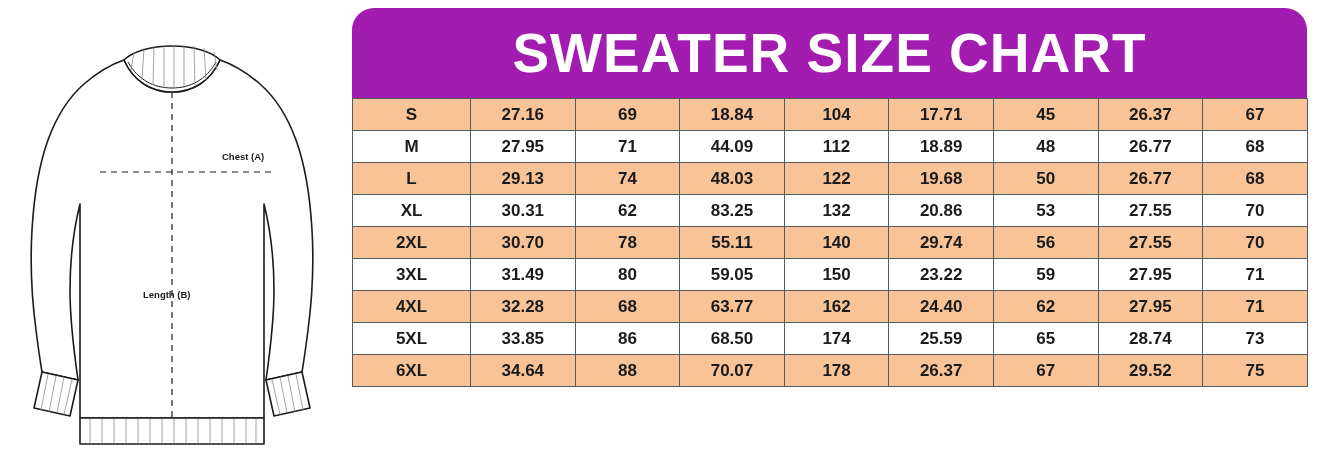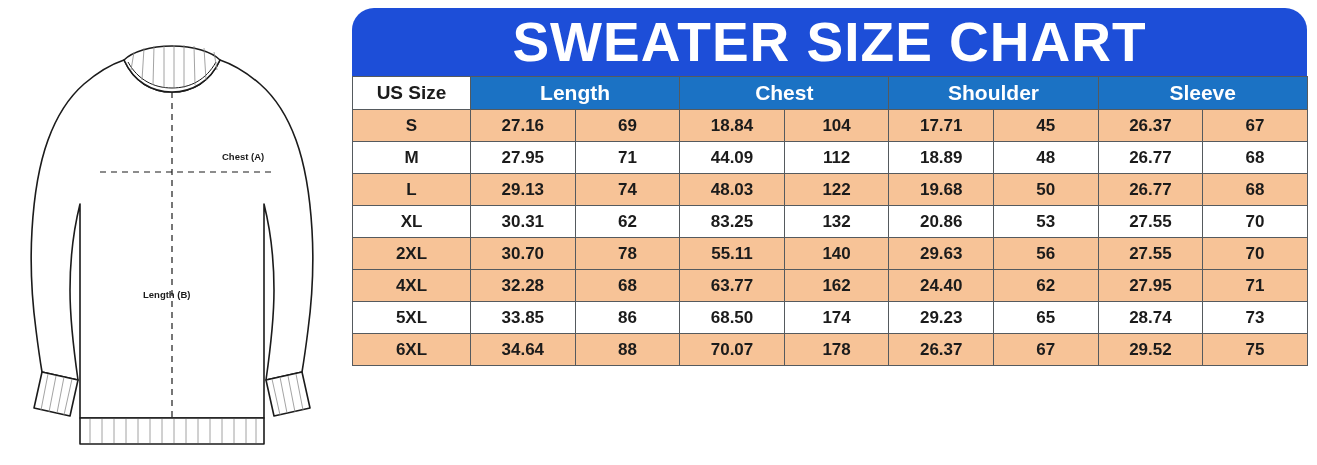--- a/index.html
+++ b/index.html
@@ -33,23 +33,23 @@
 
   
   .chart-panel {
     position: absolute;
     left: 352px;
     top: 8px;
     width: 955px;
     height: 444px;
   }
   .chart-header {
-    background: #1d4ed8;
+    background: #a21caf;
     border-radius: 22px 22px 0 0;
-    height: 68px;
+    height: 90px;
     display: flex;
     align-items: center;
     justify-content: center;
   }
   .chart-title {
     color: #ffffff;
     font-size: 55px;
     font-weight: bold;
     letter-spacing: 1px;
     font-family: "Liberation Sans", sans-serif;
@@ -192,27 +192,20 @@
           <col class="cx">
           <col class="cx">
           <col class="cx">
           <col class="cx">
         <col class="cx">
           <col class="cx">
           <col class="cx">
           <col class="cx">
       </colgroup>
       <thead>
-        <tr class="group-row">
-          <th class="first-col">US Size</th>
-          <th colspan="2">Length</th>
-          <th colspan="2">Chest</th>
-          <th colspan="2">Shoulder</th>
-          <th colspan="2">Sleeve</th>
-        </tr>
       </thead>
       <tbody>
         <tr class="odd">
           <td class="size-col">S</td>
           <td>27.16</td>
           <td>69</td>
           <td>18.84</td>
           <td>104</td>
           <td>17.71</td>
           <td>45</td>
@@ -251,43 +244,54 @@
           <td>53</td>
           <td>27.55</td>
           <td>70</td>
         </tr>
         <tr class="odd">
           <td class="size-col">2XL</td>
           <td>30.70</td>
           <td>78</td>
           <td>55.11</td>
           <td>140</td>
-          <td>29.63</td>
+          <td>29.74</td>
           <td>56</td>
           <td>27.55</td>
           <td>70</td>
+        </tr>
+        <tr class="even">
+          <td class="size-col">3XL</td>
+          <td>31.49</td>
+          <td>80</td>
+          <td>59.05</td>
+          <td>150</td>
+          <td>23.22</td>
+          <td>59</td>
+          <td>27.95</td>
+          <td>71</td>
         </tr>
         <tr class="odd">
           <td class="size-col">4XL</td>
           <td>32.28</td>
           <td>68</td>
           <td>63.77</td>
           <td>162</td>
           <td>24.40</td>
           <td>62</td>
           <td>27.95</td>
           <td>71</td>
         </tr>
         <tr class="even">
           <td class="size-col">5XL</td>
           <td>33.85</td>
           <td>86</td>
           <td>68.50</td>
           <td>174</td>
-          <td>29.23</td>
+          <td>25.59</td>
           <td>65</td>
           <td>28.74</td>
           <td>73</td>
         </tr>
         <tr class="odd">
           <td class="size-col">6XL</td>
           <td>34.64</td>
           <td>88</td>
           <td>70.07</td>
           <td>178</td>

